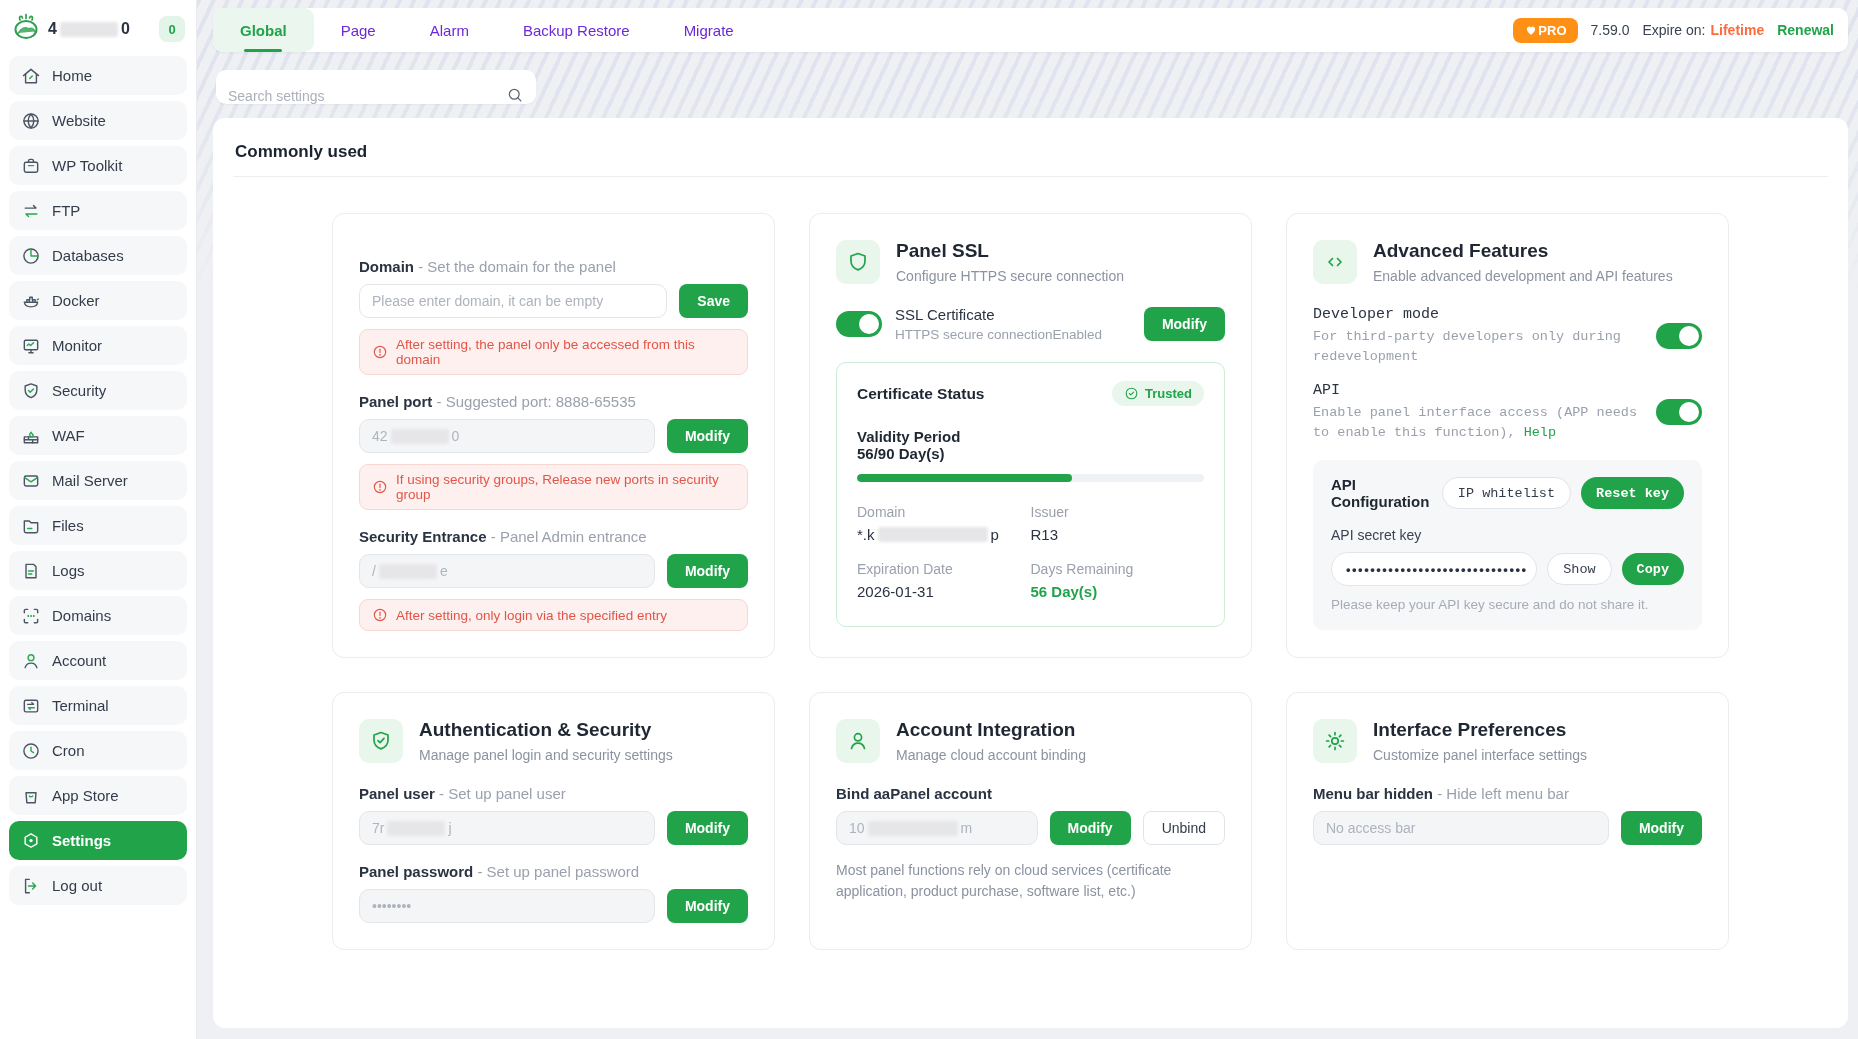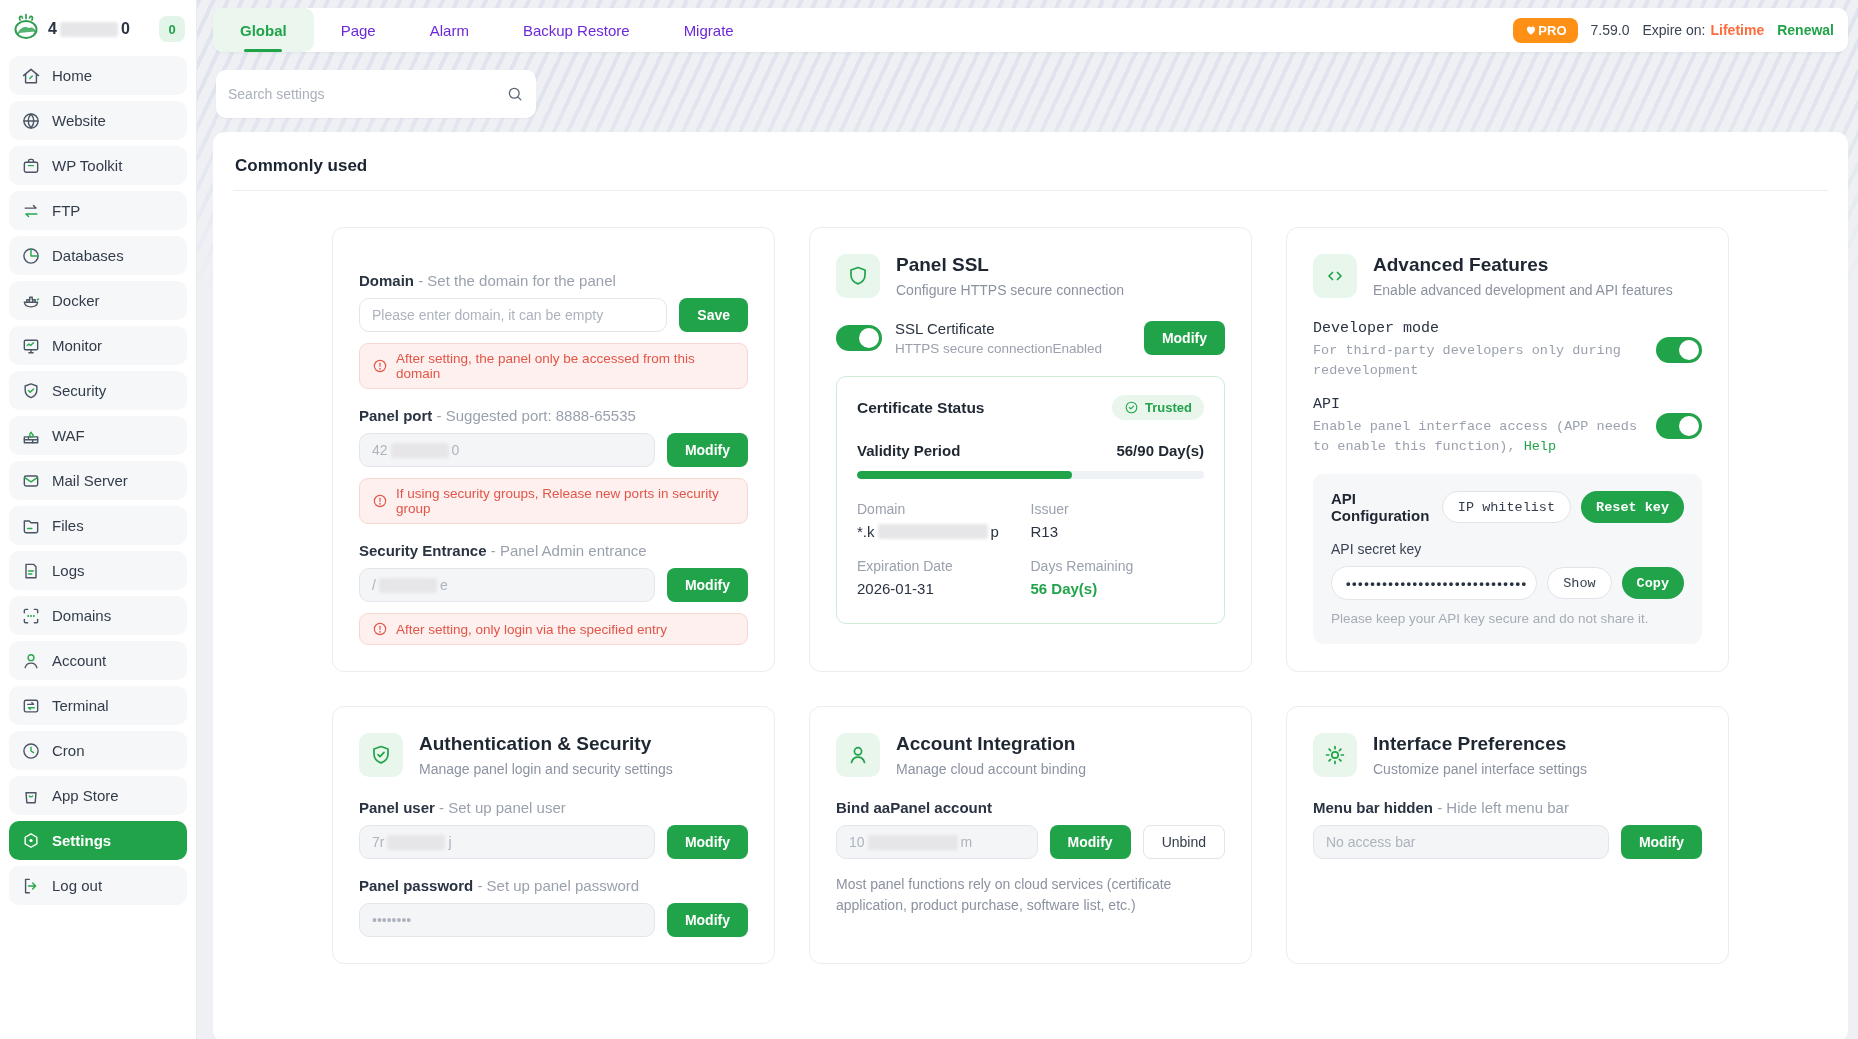--- a/index.html
+++ b/index.html
@@ -38,22 +38,22 @@
   .tab.active { background:#eaf6ee; color:#21a34a; border-radius:10px; font-weight:600; }
   .tab.active::after { content:""; position:absolute; bottom:0; left:50%; transform:translateX(-50%);
     width:38px; height:3px; border-radius:2px; background:#21a34a; }
   .topbar-right { margin-left:auto; display:flex; align-items:center; gap:13px; font-size:14px; color:#3a4353; }
   .pro-badge { background:#ff9016; color:#fff; font-weight:700; font-size:13px; border-radius:8px;
     padding:5px 11px; display:flex; align-items:center; cursor:pointer; }
   .expire-wrap { display:flex; gap:5px; }
   .lifetime { color:#ff6a3d; font-weight:600; cursor:pointer; }
   .renewal { color:#21a34a; font-weight:600; cursor:pointer; }
 
-  .searchbar { position:relative; margin:18px 0 0 3px; width:320px; height:48px; background:#fff; border-radius:10px;
-    display:flex; align-items:center; padding:0 12px; box-shadow:0 1px 2px rgba(20,30,60,.04); }
+  .searchbar { position:relative; margin:18px 0 0 3px; width:320px; height:34px; background:#fff; border-radius:10px;
+    display:flex; align-items:flex-end; padding:0 12px; box-shadow:0 1px 2px rgba(20,30,60,.04); }
   .searchbar input { border:none; outline:none; flex:1; font-size:14px; font-family:inherit; color:#3a4353; background:transparent; }
   .searchbar input::placeholder { color:#aab0ba; }
   .searchbar svg { color:#5b6472; }
 
   .content { position:relative; margin-top:14px; background:#fff; border-radius:12px; padding:20px 20px 30px; height:910px; }
   .section-title { font-size:17px; font-weight:700; color:#1b2330; padding:4px 2px 14px; border-bottom:1px solid #eceef2; }
   .grid { margin-top:36px; display:grid; grid-template-columns:repeat(3,443px); column-gap:34px; row-gap:34px; justify-content:center; }
 
   .card { border:1px solid #eaecef; border-radius:12px; padding:26px; background:#fff; }
   .card-head { display:flex; gap:16px; margin-bottom:22px; }
@@ -84,21 +84,21 @@
   
   .ssl-row { display:flex; align-items:center; gap:13px; margin-top:4px; }
   .ssl-row .txt { flex:1; }
   .ssl-row .t1 { font-size:15px; color:#2a3342; }
   .ssl-row .t2 { font-size:13.5px; color:#9aa1ad; margin-top:4px; }
   .cert-box { margin-top:20px; border:1px solid #cdebd6; border-radius:10px; padding:18px 20px 26px; }
   .cert-head { display:flex; align-items:center; justify-content:space-between; }
   .cert-title { font-size:15.5px; font-weight:700; color:#1f2733; }
   .trusted-pill { display:flex; align-items:center; gap:6px; background:#e8f6ec; color:#21a34a;
     border-radius:999px; padding:5px 12px; font-size:13px; font-weight:600; }
-  .validity-row { display:flex; justify-content:space-between; margin-top:22px; font-size:15px; font-weight:700; color:#1f2733; }
+  .validity-row { display:flex; justify-content:space-between; margin-top:22px; font-size:15px; font-weight:700; color:#1f2733;flex-direction:column; }
   .progress { margin-top:12px; height:8px; border-radius:4px; background:#eef1f5; overflow:hidden; }
   .progress .fill { height:100%; border-radius:4px; background:#21a34a; }
   .cert-grid { display:grid; grid-template-columns:1fr 1fr; margin-top:22px; row-gap:18px; }
   .cg-label { font-size:14px; color:#9aa1ad; }
   .cg-value { font-size:15px; color:#2a3342; margin-top:6px; display:flex; align-items:center; }
   .cg-value.green { color:#21a34a; font-weight:700; }
 
   
   .adv-row { display:flex; align-items:center; gap:16px; margin-top:16px;font-family:Liberation Mono, monospace; }
   .adv-text { flex:1; }

